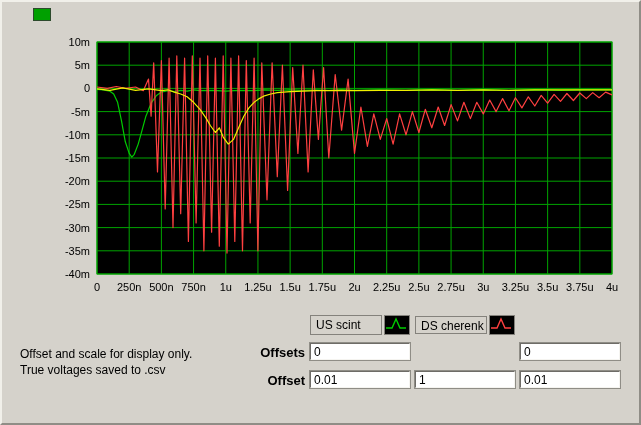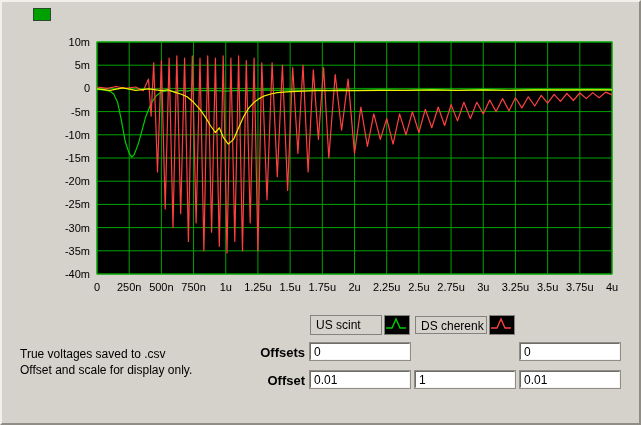--- a/index.html
+++ b/index.html
@@ -84,22 +84,22 @@
       <line x1="65" y1="218.8" x2="580" y2="218.8" stroke="#00a400" stroke-width="1"></line>
       <text x="58" y="222.8" text-anchor="end" fill="#000000">-35m</text>
       <line x1="65" y1="242" x2="580" y2="242" stroke="#00a400" stroke-width="1"></line>
       <text x="58" y="246" text-anchor="end" fill="#000000">-40m</text>
       <polyline points="65.0,57.3 71.4,57.8 77.9,59.2 81.7,62.0 85.6,70.3 89.5,88.9 93.3,109.8 97.2,121.4 99.8,125.1 102.3,122.3 106.2,112.1 110.1,98.2 113.9,84.2 119.1,71.2 124.2,63.8 129.4,60.1 135.8,58.7 142.3,59.6 148.7,58.3 155.1,59.2 161.6,57.8 168.0,58.7 180.9,58.3 193.8,59.2 206.6,58.3 219.5,58.7 232.4,57.8 245.3,58.3 258.1,57.8 271.0,58.3 283.9,57.8 296.8,58.3 309.6,57.8 322.5,58.3 348.3,57.8 374.0,58.3 399.8,57.8 425.5,58.3 451.3,57.8 477.0,58.3 502.8,57.8 528.5,58.3 554.3,57.8 580.0,57.8" fill="none" stroke="#00cc00" stroke-width="1.2" stroke-linejoin="round"></polyline>
       <polyline points="65.0,55.0 75.3,56.4 84.3,54.5 93.3,56.4 103.6,55.0 111.3,58.7 116.5,47.1 119.1,84.2 121.7,30.9 125.5,139.9 129.4,28.6 133.2,177.0 137.1,26.2 141.0,195.6 144.8,23.9 148.7,181.7 152.6,26.2 156.4,209.5 160.3,23.9 164.1,191.0 168.0,26.2 171.9,218.8 175.7,23.9 179.6,200.2 183.4,26.2 187.3,214.2 191.2,23.9 195.0,221.1 198.9,26.2 202.8,209.5 206.6,23.9 210.5,218.8 214.3,28.6 218.2,191.0 222.1,26.2 225.9,218.8 229.8,30.9 235.0,167.8 240.1,30.9 245.3,144.6 250.4,33.2 255.6,158.5 260.7,35.5 265.9,121.4 271.0,33.2 276.1,139.9 281.3,37.8 286.4,107.4 291.6,35.5 296.8,126.0 303.2,42.5 309.6,98.2 316.1,47.1 322.5,121.4 328.9,75.0 335.4,114.4 341.8,81.9 348.3,107.4 354.7,86.6 361.1,112.1 367.6,81.9 374.0,102.8 380.4,79.6 386.9,100.5 393.3,77.3 399.8,95.8 406.2,75.0 412.6,93.5 419.1,72.6 425.5,88.9 431.9,70.3 438.4,86.6 444.8,70.3 451.3,81.9 457.7,68.0 464.1,79.6 470.6,66.6 477.0,78.7 483.4,65.7 489.9,75.9 496.3,64.8 502.8,74.0 509.2,63.4 515.6,71.2 522.1,62.4 528.5,69.4 534.9,61.5 541.4,68.5 547.8,61.0 554.3,66.6 560.7,60.6 567.1,65.7 573.6,60.1 580.0,62.9" fill="none" stroke="#ff4040" stroke-width="1.2" stroke-linejoin="round"></polyline>
       <polyline points="65.0,56.9 77.9,58.3 90.8,55.9 103.6,58.3 116.5,56.9 129.4,58.7 135.8,57.8 142.3,60.1 148.7,62.0 155.1,64.8 161.6,70.3 168.0,77.3 174.4,86.6 178.3,93.5 183.4,100.5 187.3,95.8 191.2,105.1 196.3,112.1 201.5,107.4 206.6,95.8 211.8,84.2 216.9,75.9 222.1,70.3 227.2,66.6 232.4,63.8 238.8,62.0 245.3,60.6 258.1,59.6 271.0,59.2 283.9,58.7 296.8,58.7 309.6,58.3 322.5,58.7 348.3,58.3 374.0,58.3 399.8,57.8 425.5,58.3 451.3,57.8 477.0,58.3 502.8,57.8 528.5,57.8 554.3,57.8 580.0,57.8" fill="none" stroke="#f0f000" stroke-width="1.2" stroke-linejoin="round"></polyline>
     </svg>
 
   <div class="note">
+    <div>Offset and scale for display only.</div>
     <div>True voltages saved to .csv</div>
-    <div>Offset and scale for display only.</div>
   </div>
 
   <div class="legend-item col1">
     <span class="legend-label">US scint</span>
     <span class="legend-icon">
       <svg width="22" height="16">
           <polyline points="1,12 7,12 11,3 15,12 21,12" fill="none" stroke-width="1.4" stroke="#00cc00"></polyline>
         </svg>
     </span>
   </div>

